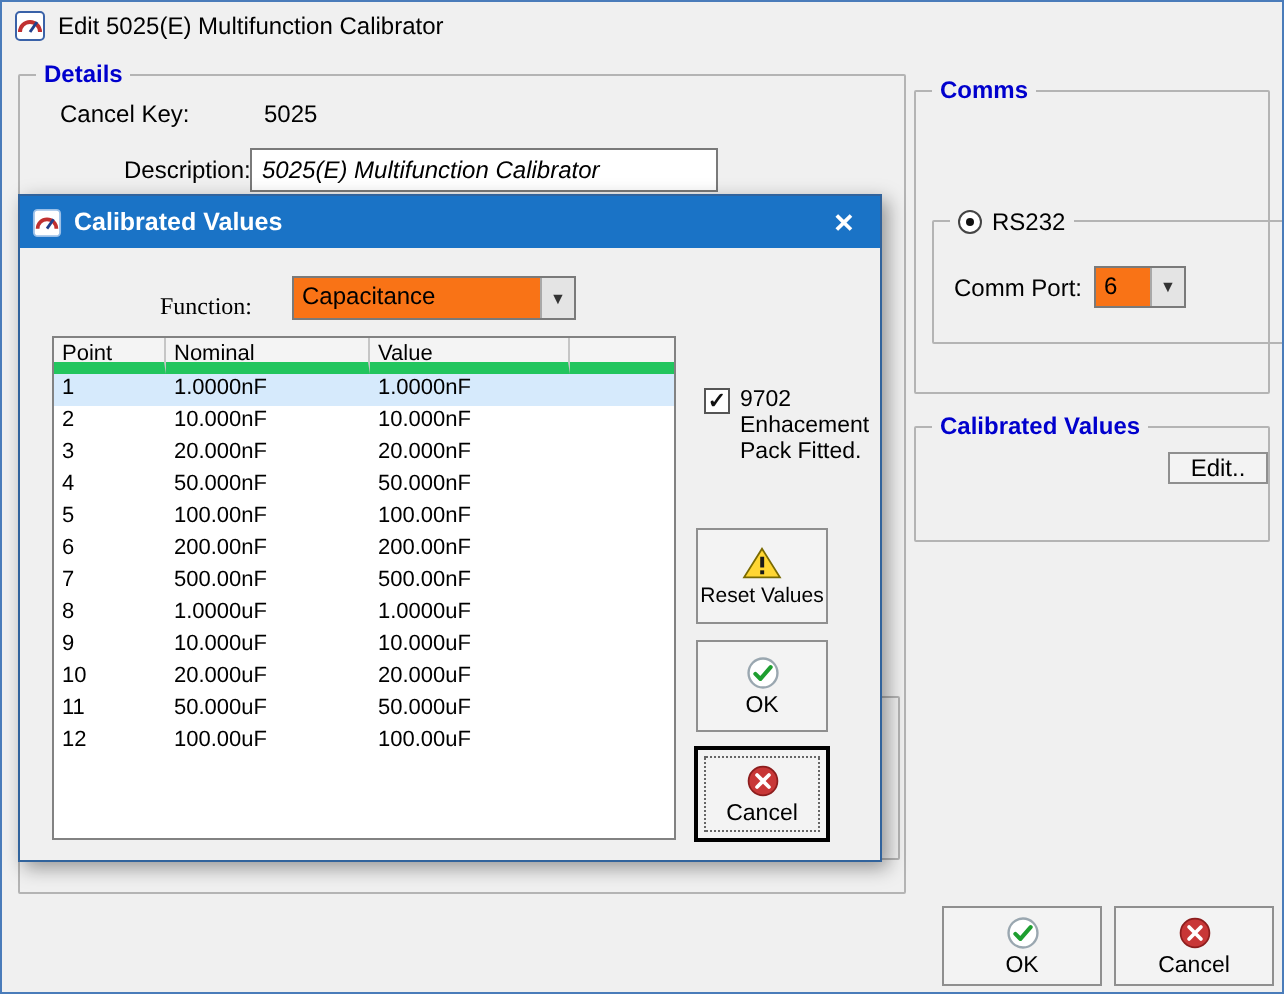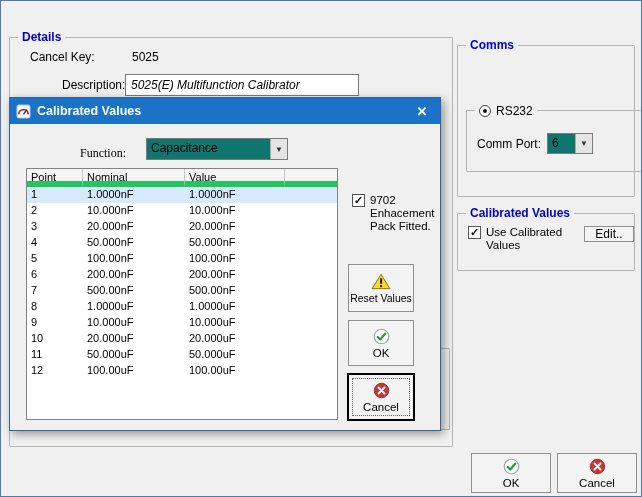--- a/index.html
+++ b/index.html
@@ -18,21 +18,21 @@
   .group-label {
     position:absolute; top:-8px; left:8px; background:#f0f0f0; padding:0 4px;
     color:#0000cd; font-weight:bold; font-size:12px; line-height:14px;
   }
   .lbl { position:absolute; white-space:nowrap; }
   .textbox {
     position:absolute; background:#fff; border:1px solid #7a7a7a;
     font-family:"Liberation Sans", sans-serif; font-size:12px; padding:2px 5px;
   }
   .combo {
-    position:absolute; background:#0f766e; border:1px solid #7a7a7a;
+    position:absolute; background:#f97316; border:1px solid #7a7a7a;
     display:flex; align-items:stretch;
   }
   .combo .val { flex:1; padding:2px 4px; white-space:nowrap; overflow:hidden; font-size:12px; }
   .combo .arrow {
     width:17px; background:#e4e4e4; border-left:1px solid #a8a8a8;
     display:flex; align-items:center; justify-content:center;
     font-size:8px; color:#333;
   }
   .btn {
     position:absolute; background:#f3f3f3; border:1px solid #8f8f8f;
@@ -84,20 +84,30 @@
   .trow.selected { background:#d6eafc; }
   .tcell { padding:1px 4px; white-space:nowrap; overflow:hidden; }
   .c0 { width:56px; } .c1 { width:102px; } .c2 { width:100px; } .c3 { flex:1; border-right:none; }
   svg { display:block; }
 </style>
 </head>
 <body>
 
 <div class="screen">
 
+  <div class="titlebar-main">
+    <span>
+      <svg viewBox="0 0 16 16" width="16" height="16">
+        <rect x="1" y="1" width="14" height="14" rx="2" fill="#fff" stroke="#3a62a8"></rect>
+        <path d="M3 11 A5 5 0 0 1 13 11" fill="none" stroke="#c03030" stroke-width="2"></path>
+        <line x1="8" y1="11" x2="11.5" y2="6" stroke="#20408c" stroke-width="1.5"></line>
+      </svg>
+    </span>
+    <span>Edit 5025(E) Multifunction Calibrator</span>
+  </div>
 
   <div class="group" style="left:8px; top:36px; width:444px; height:410px;">
     <span class="group-label">Details</span>
     <span class="lbl" style="left:20px; top:12px;">Cancel Key:</span>
     <span class="lbl" style="left:122px; top:12px;">5025</span>
     <span class="lbl" style="left:52px; top:40px;">Description:</span>
     <input class="textbox" style="left: 115px; top: 36px; width: 234px; height: 22px; font-style: italic;" value="5025(E) Multifunction Calibrator">
 
     <div class="group" style="left:294px; top:310px; width:146px; height:82px;"></div>
   </div>
@@ -112,24 +122,20 @@
       <span class="lbl" style="left:10px; top:26px;">Comm Port:</span>
       <div class="combo" style="left:80px; top:22px; width:46px; height:21px;">
         <span class="val">6</span>
         <span class="arrow">▼</span>
       </div>
     </div>
   </div>
 
   <div class="group" style="left:456px; top:212px; width:178px; height:58px;">
     <span class="group-label">Calibrated Values</span>
-    <div class="chkrow" style="left:10px; top:12px; width:100px;">
-      <span class="checkbox checked"></span>
-      <span style="font-size:11.5px; line-height:13px;">Use Calibrated Values</span>
-    </div>
     <button class="btn small" style="left:126px; top:12px; width:50px; height:16px;">
       <span>Edit..</span>
     </button>
   </div>
 
   <button class="btn" style="left:470px; top:452px; width:80px; height:40px;">
     <span>
       <svg viewBox="0 0 20 20" width="17" height="17">
         <circle cx="10" cy="10" r="8.5" fill="#fff" stroke="#9aa7b0" stroke-width="1.4"></circle>
         <path d="M5.5 10.5 L8.5 13.5 L14.5 6.5" fill="none" stroke="#1e9e30" stroke-width="2.4" stroke-linecap="round" stroke-linejoin="round"></path>

